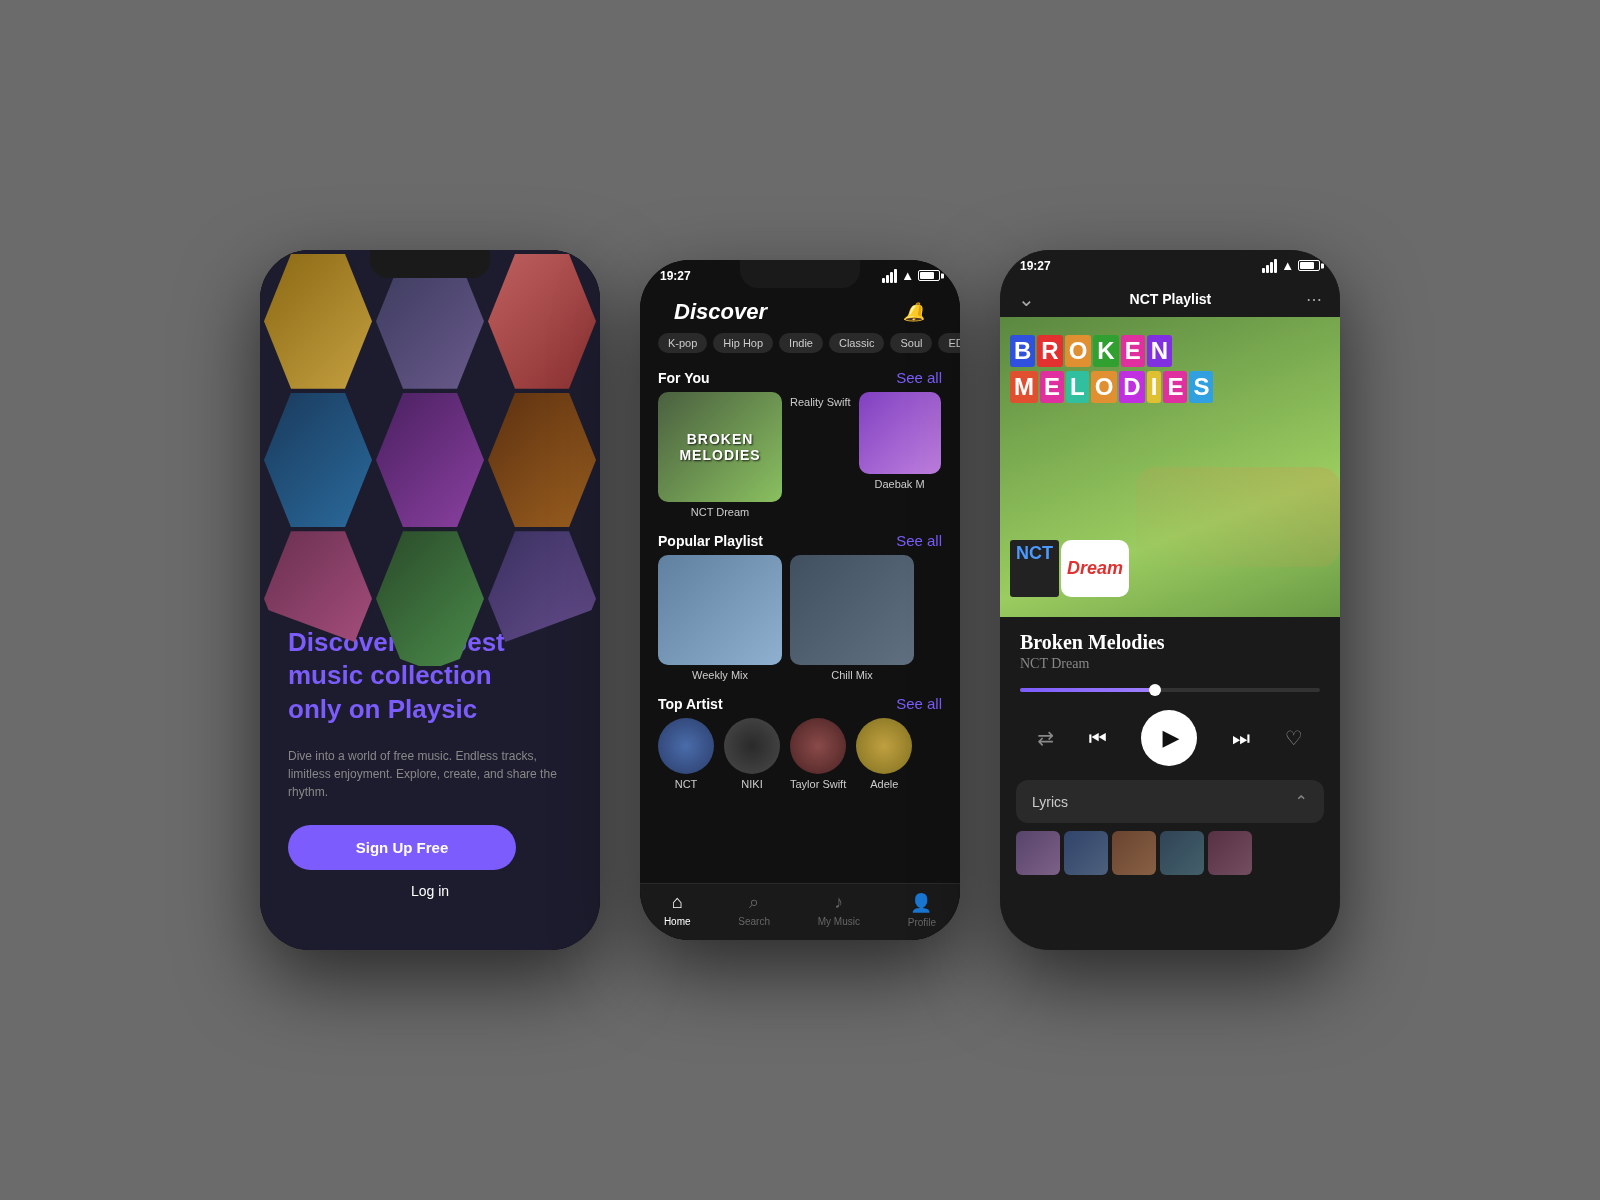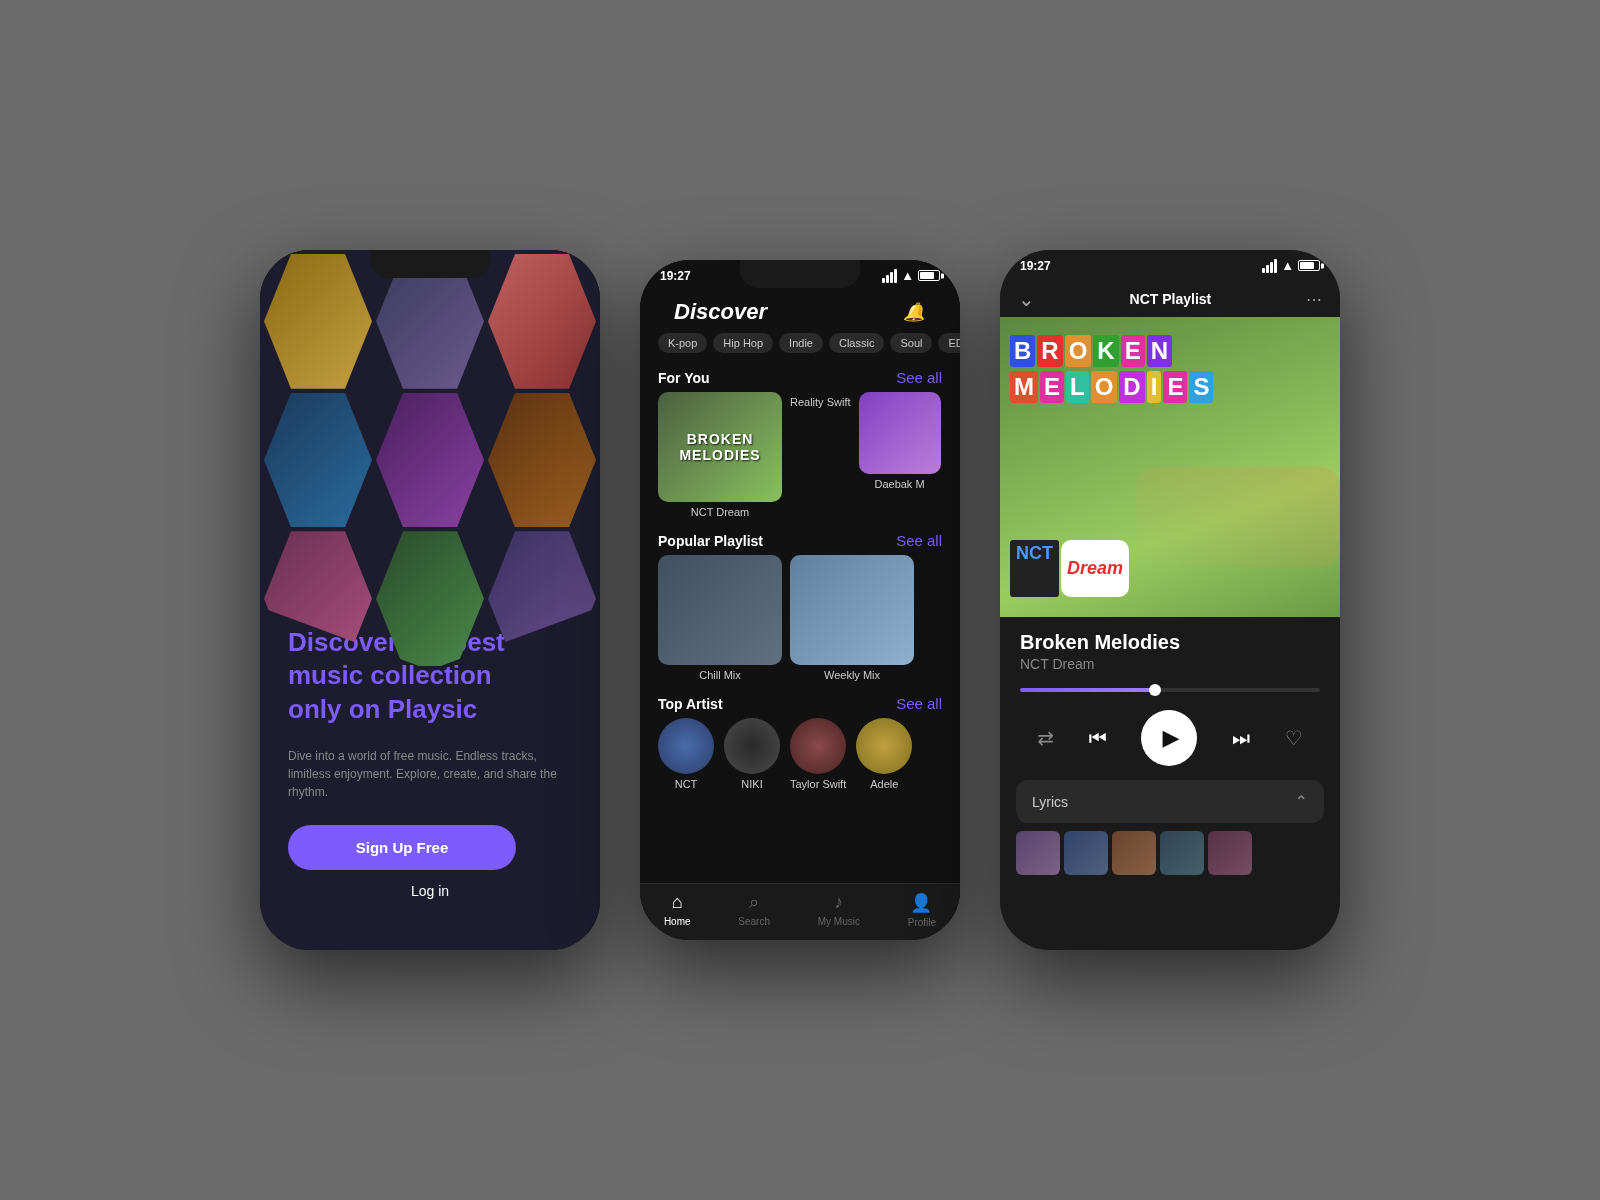--- a/index.html
+++ b/index.html
@@ -297,20 +297,21 @@
       height: 300px;
       background: linear-gradient(135deg, #4a6040, #8ac060);
       position: relative;
       overflow: hidden;
       display: flex;
       align-items: center;
       justify-content: center;
     }
     .player-info {
       padding: 14px 20px 6px;
+      font-family: Liberation Serif, serif;
     }
     .track-title {
       font-size: 20px;
       font-weight: 700;
     }
     .track-artist {
       font-size: 14px;
       color: #888;
       margin-top: 2px;
     }
@@ -551,30 +552,30 @@
           <div class="card-label">Daebak M</div>
         </div>
       </div>
 
       <div class="section-header">
         <span class="section-title">Popular Playlist</span>
         <span class="see-all">See all</span>
       </div>
       <div class="cards-row">
         <div class="card-wrap">
+          <div class="music-card medium art-weekly">
+            <div class="card-content"></div>
+          </div>
+          <div class="card-label">Weekly Mix</div>
+        </div>
+        <div class="card-wrap">
           <div class="music-card medium art-chill">
             <div class="card-content"></div>
           </div>
           <div class="card-label">Chill Mix</div>
-        </div>
-        <div class="card-wrap">
-          <div class="music-card medium art-weekly">
-            <div class="card-content"></div>
-          </div>
-          <div class="card-label">Weekly Mix</div>
         </div>
       </div>
 
       <div class="section-header">
         <span class="section-title">Top Artist</span>
         <span class="see-all">See all</span>
       </div>
       <div class="artist-row">
         <div class="artist-item">
           <div class="artist-avatar av-nct"></div>

